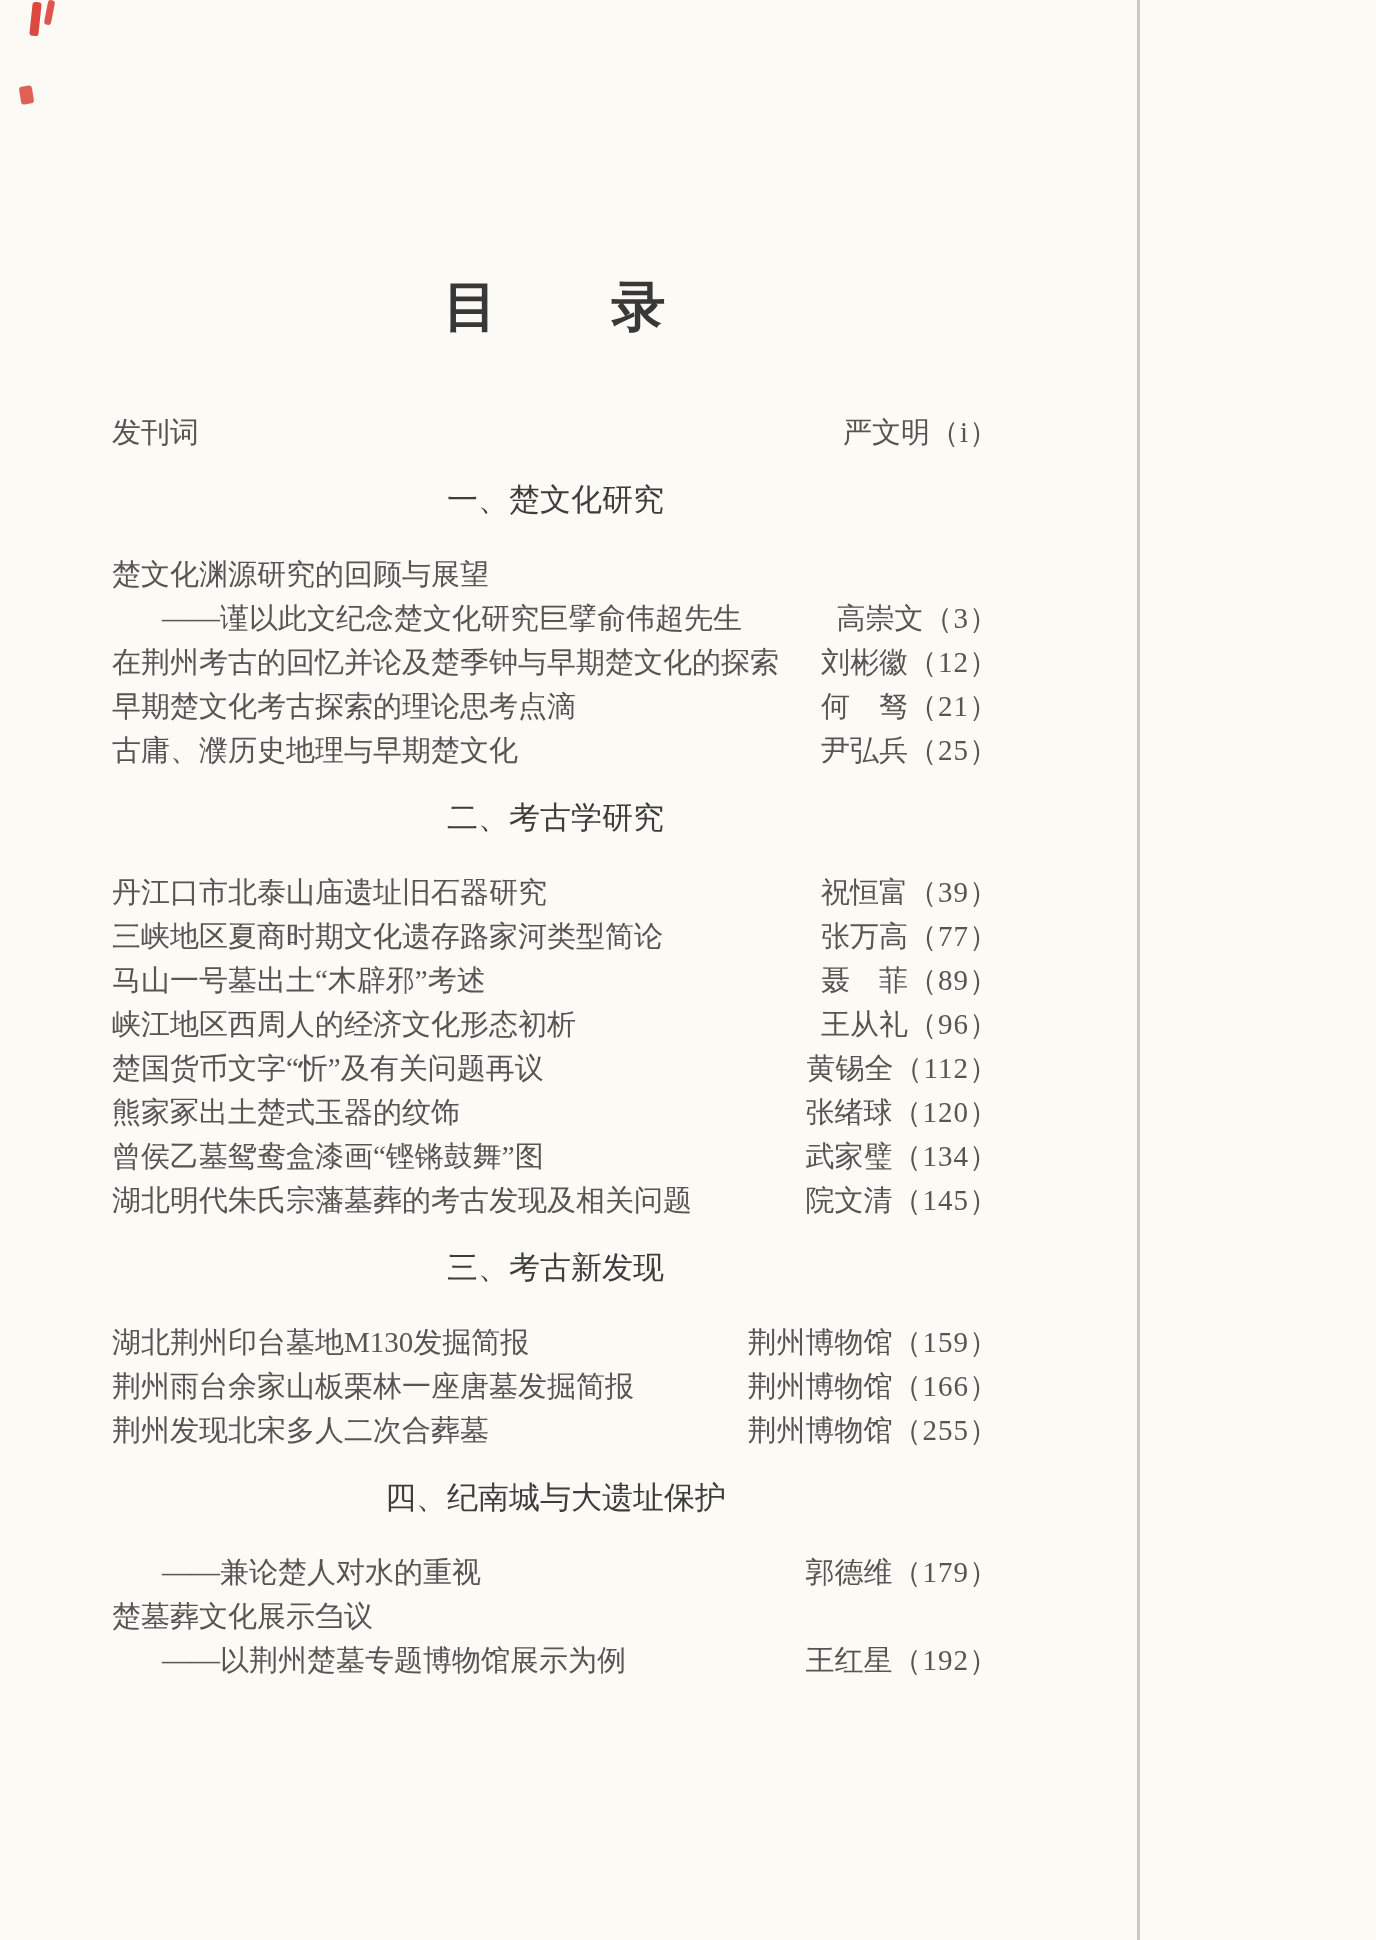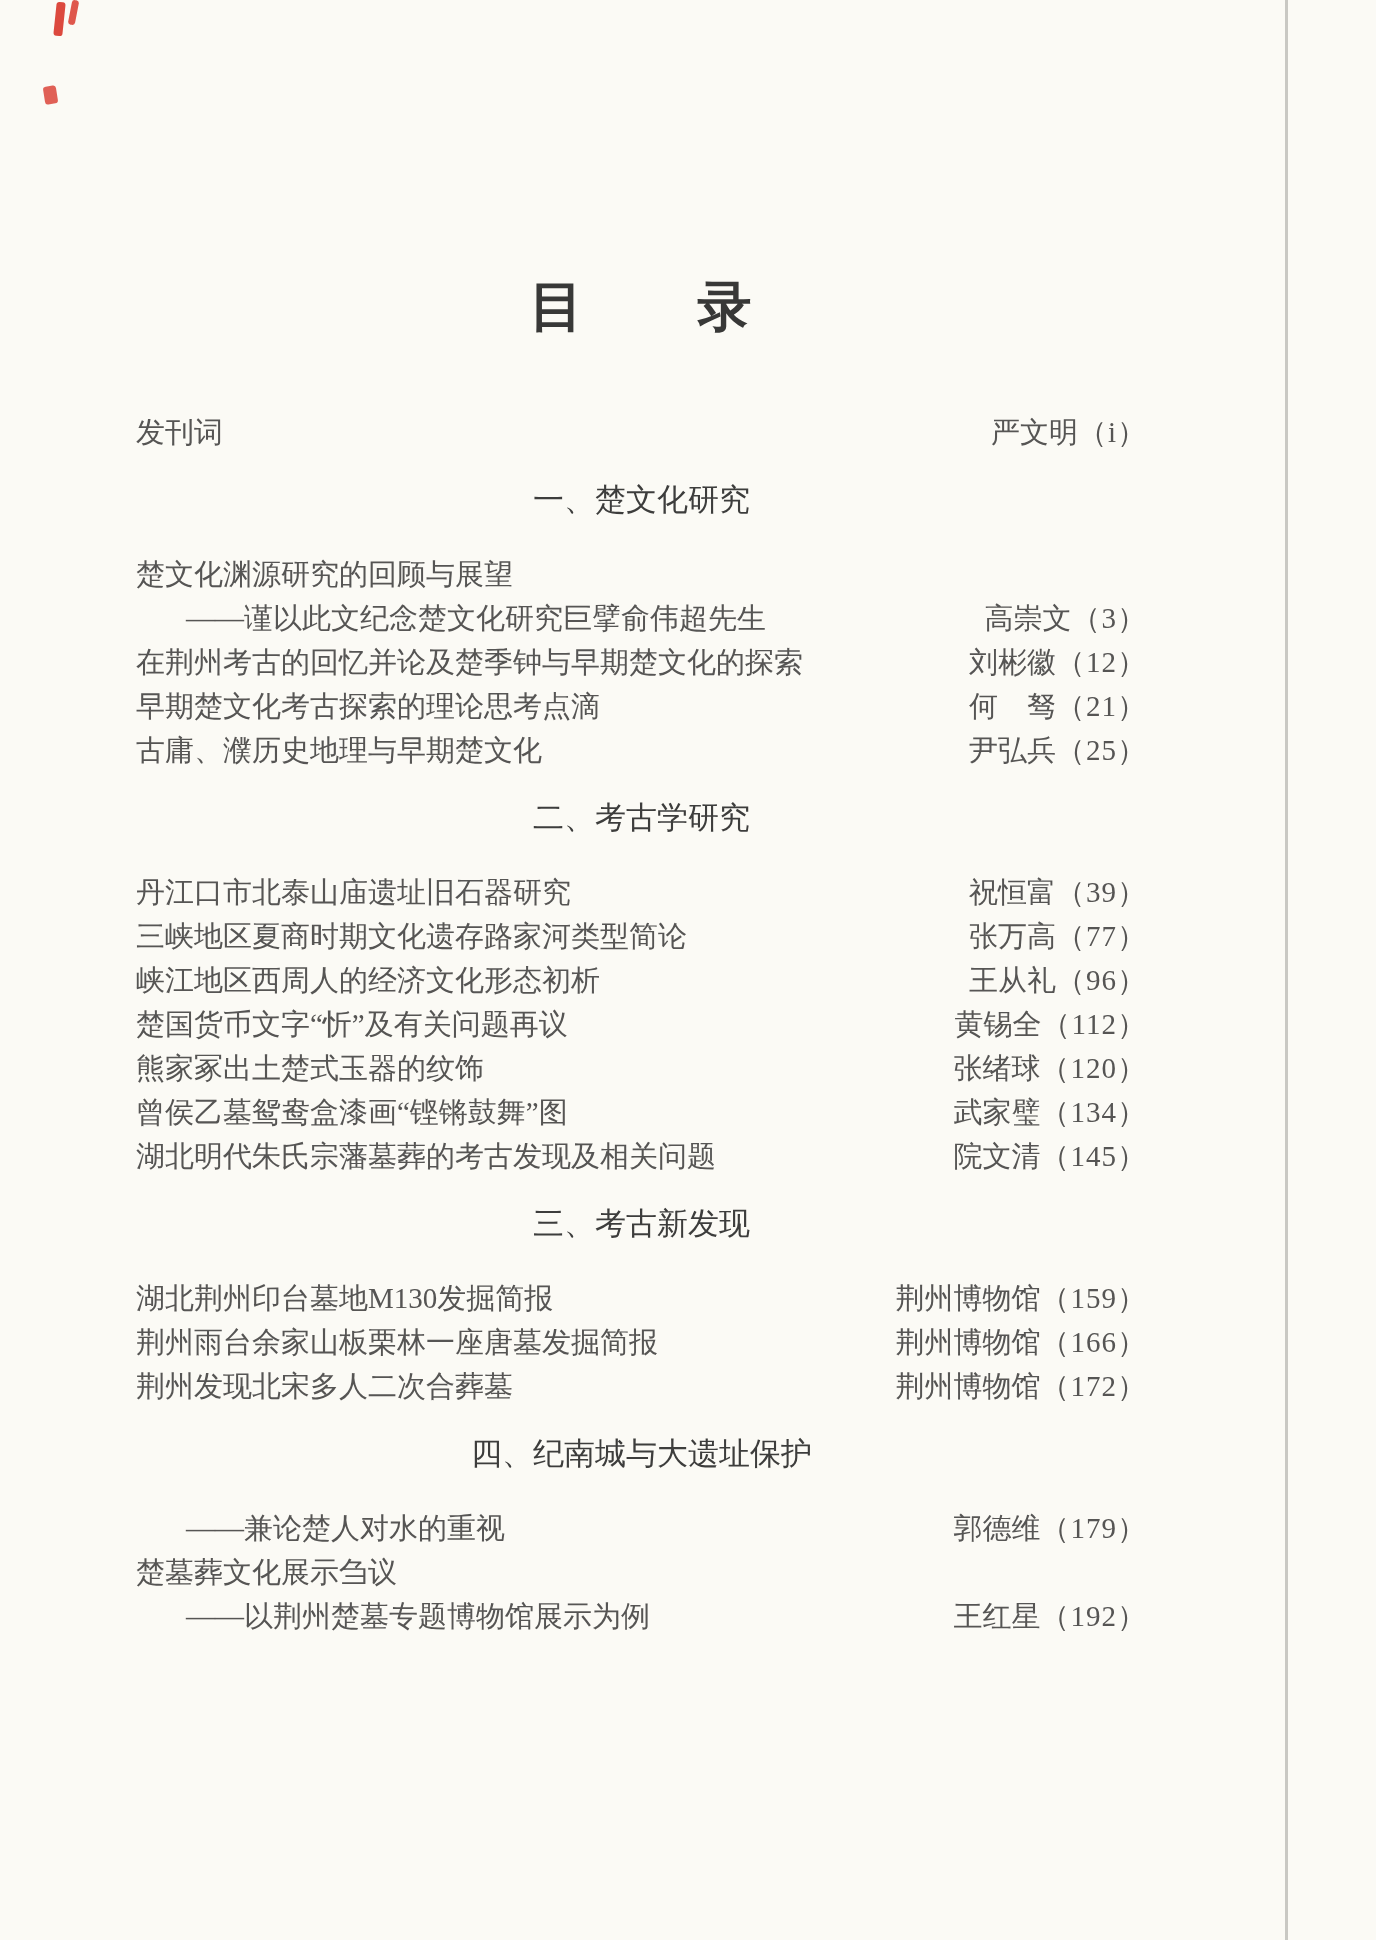--- a/index.html
+++ b/index.html
@@ -7,26 +7,25 @@
     --text:#565554;
     --heading:#3d3d3c;
     --title:#383837;
     --dots:#6b6a68;
     --mark:#d93a2e;
     --edge:#c9c8c3;
   }
   html,body{margin:0;padding:0;background:var(--paper);}
   .page{
     position:relative;
-    width:1264px;height:1940px;
+    width:1140px;height:1940px;
     background:var(--paper);
     overflow:hidden;
     font-family:"Liberation Serif","DejaVu Serif",serif;
     color:var(--text);
-    margin-left:24px;
   }
   
   .mark{position:absolute;background:var(--mark);border-radius:3px;}
   .mark1{left:31px;top:2px;width:9px;height:34px;transform:rotate(6deg);opacity:.92;}
   .mark2{left:46px;top:0px;width:7px;height:25px;transform:rotate(11deg);opacity:.85;}
   .mark3{left:20px;top:86px;width:13px;height:18px;transform:rotate(-9deg);opacity:.8;}
   .edge-right{position:absolute;right:0;top:0;width:3px;height:100%;background:var(--edge);}
 
   .title{
     margin:278px 141px 74px 112px;
@@ -138,20 +137,28 @@
 
   <div class="entry">
 
     <div class="line main">
       <span class="t">三峡地区夏商时期文化遗存路家河类型简论</span>
       <span class="leader"></span>
       <span class="ap"><span class="author">张万高</span><span class="pg">（77）</span></span>
     </div>
   </div>
 
+  <div class="entry">
+
+    <div class="line main">
+      <span class="t">马山一号墓出土“木辟邪”考述</span>
+      <span class="leader"></span>
+      <span class="ap"><span class="author">聂　菲</span><span class="pg">（89）</span></span>
+    </div>
+  </div>
 
   <div class="entry">
 
     <div class="line main">
       <span class="t">峡江地区西周人的经济文化形态初析</span>
       <span class="leader"></span>
       <span class="ap"><span class="author">王从礼</span><span class="pg">（96）</span></span>
     </div>
   </div>
 
@@ -209,21 +216,21 @@
       <span class="leader"></span>
       <span class="ap"><span class="author">荆州博物馆</span><span class="pg">（166）</span></span>
     </div>
   </div>
 
   <div class="entry">
 
     <div class="line main">
       <span class="t">荆州发现北宋多人二次合葬墓</span>
       <span class="leader"></span>
-      <span class="ap"><span class="author">荆州博物馆</span><span class="pg">（172）</span></span>
+      <span class="ap"><span class="author">荆州博物馆</span><span class="pg">（255）</span></span>
     </div>
   </div>
 
   <div class="sec-heading">四、纪南城与大遗址保护</div>
 
   <div class="entry">
     <div class="line main sub">
       <span class="t">——兼论楚人对水的重视</span>
       <span class="leader"></span>
       <span class="ap"><span class="author">郭德维</span><span class="pg">（179）</span></span>

